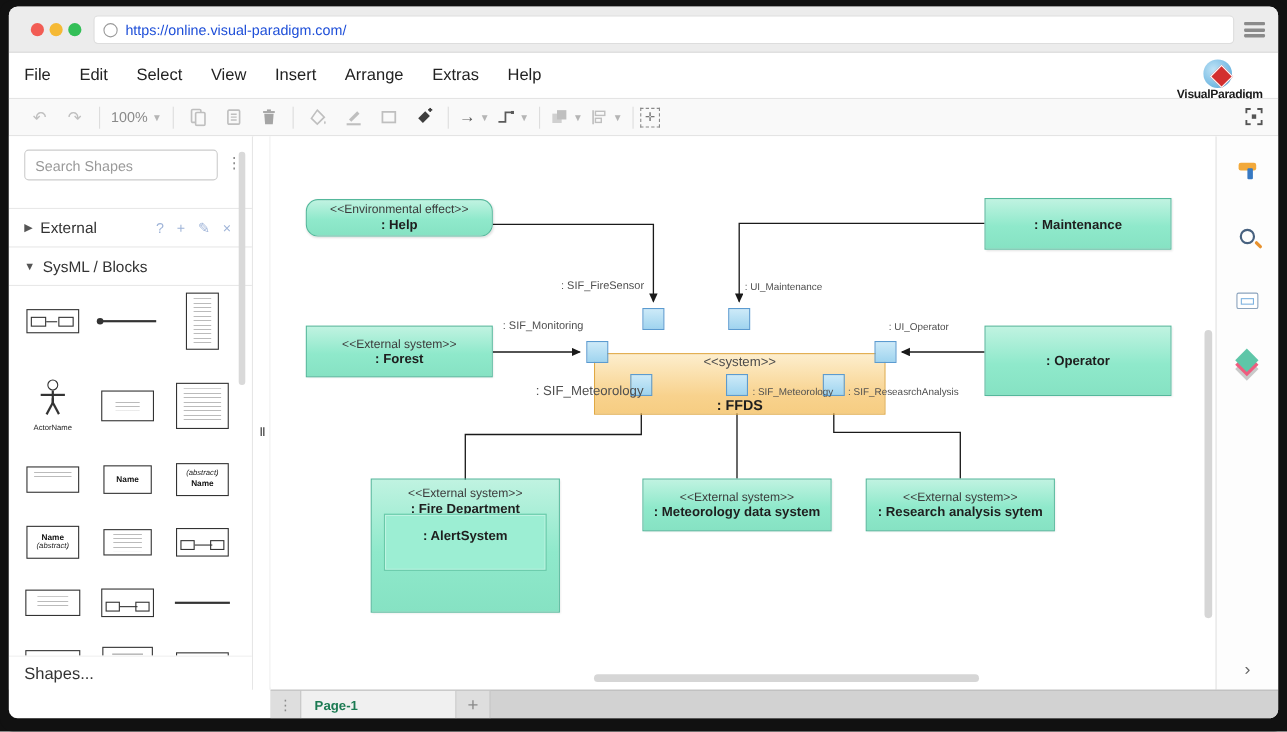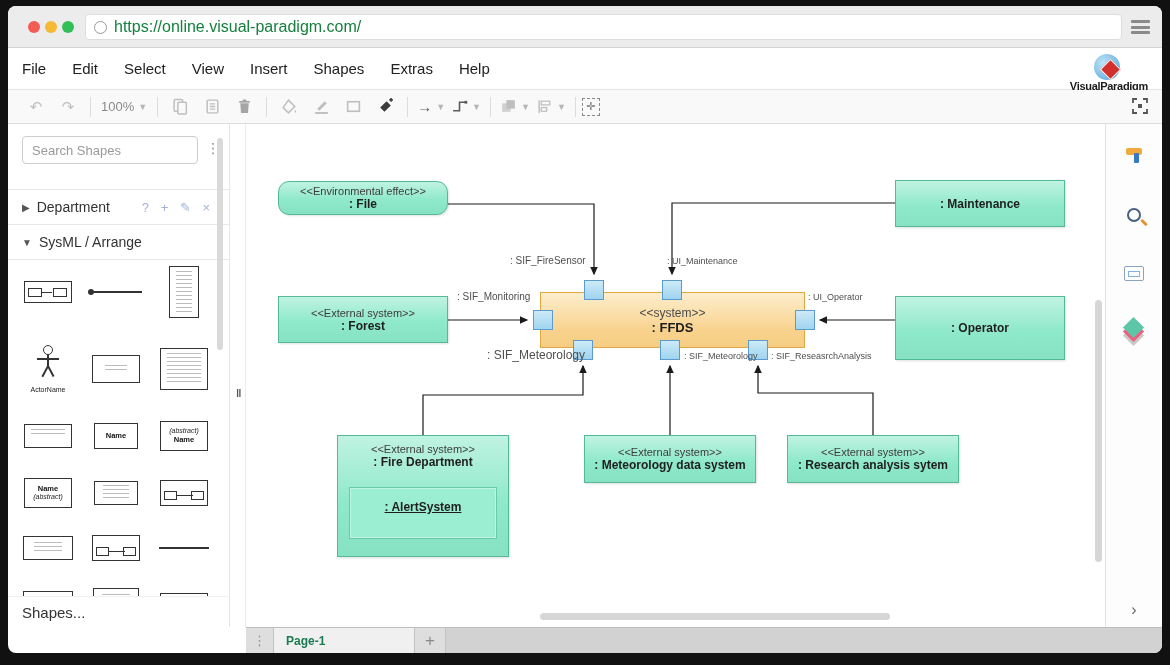--- a/index.html
+++ b/index.html
@@ -7,21 +7,21 @@
   body { font-family:"Liberation Sans", sans-serif; background:#111; }
   .frame { position:relative; width:1170px; height:665px; background:#111; border-radius:12px; }
   .window { position:absolute; left:8px; top:6px; right:8px; bottom:12px; background:#fff; border-radius:8px; overflow:hidden; }
   .abs { position:absolute; }
 
   
   .chrome { position:absolute; left:0; top:0; width:100%; height:42px; background:#ececec; border-bottom:1px solid #d4d4d4; }
   .tl { position:absolute; top:15px; width:12px; height:12px; border-radius:50%; }
   .urlbar { position:absolute; left:77px; top:8px; right:40px; height:26px; background:#fff; border:1px solid #ddd; border-radius:4px; display:flex; align-items:center; padding-left:8px; }
   .urlico { width:13px; height:13px; border:1.5px solid #9a9a9a; border-radius:50%; margin-right:7px; flex:none; }
-  .urltext { font-size:16px; color:#15803d; }
+  .urltext { font-size:13px; color:#1d4ed8; }
   .hamb { position:absolute; right:12px; top:14px; width:19px; height:14px; }
   .hamb i { display:block; height:3px; background:#8a8a8a; margin-bottom:2.5px; border-radius:1px; }
 
   
   .menubar { position:absolute; left:0; top:42px; width:100%; height:42px; background:#fff; border-bottom:1px solid #e4e4e4; display:flex; align-items:center; }
   .menuitem { font-size:15px; color:#222; margin-left:26px; cursor:default; }
   .menuitem:first-child { margin-left:14px; }
   .vplogo { position:absolute; right:14px; top:6px; display:flex; align-items:center;flex-direction:column; }
   .globe { width:26px; height:26px; border-radius:50%; background:radial-gradient(circle at 35% 35%, #bfe3f6, #4da4d8); position:relative; margin-right:4px; }
   .globe:after { content:""; position:absolute; left:9px; top:8px; width:13px; height:13px; background:#d32f2f; transform:rotate(45deg); border:1.5px solid #fff; }
@@ -71,21 +71,21 @@
   .actor-legs:after { transform:rotate(-28deg); }
   .innerbox { position:absolute; border:1px solid #333; background:#fff; }
   .sb-footer { position:absolute; left:0; bottom:0; width:222px; height:31px; background:#fff; border-top:1px solid #f0f0f0; display:flex; align-items:center; padding-left:14px; font-size:15px; color:#333; }
 
   
   .canvas { position:absolute; left:238px; top:0; width:859px; height:501px; background:#fff; overflow:hidden; }
   .blk { position:absolute; border:1px solid #54b89b; background:linear-gradient(180deg,#c0f3e1 0%,#8fe9cb 55%, #86e2c3 100%); box-shadow:1px 1px 2px rgba(0,0,0,.12); display:flex; flex-direction:column; align-items:center; justify-content:center; text-align:center; }
   .blk .stereo { font-size:11px; color:#3c3c3c; }
   .blk .bname { font-size:12px; font-weight:bold; color:#1e1e1e; }
   .blk.topalign { justify-content:flex-start; padding-top:7px; }
-  .ffds { position:absolute; border:1.5px solid #e0a843; background:linear-gradient(180deg,#fdeecd 0%,#f8d28d 70%,#f6cd82 100%); display:flex; flex-direction:column; align-items:center; justify-content:center; text-align:center; }
+  .ffds { position:absolute; border:1.5px solid #e0a843; background:linear-gradient(180deg,#fdeecd 0%,#f8d28d 70%,#f6cd82 100%); display:flex; flex-direction:column; align-items:center; justify-content:space-between; text-align:center;margin-top:29px; }
   .ffds .stereo { font-size:12px; color:#4a4a4a; }
   .ffds .bname { font-size:13px; font-weight:bold; color:#1e1e1e; }
   .part { position:absolute; border:1px solid #69c9a9; background:#9ceed3; display:flex; align-items:flex-start; justify-content:center; padding-top:12px; font-size:12px; font-weight:bold; color:#1e1e1e; box-shadow:inset 0 0 0 1px rgba(255,255,255,.35); }
   .port { position:absolute; width:20px; height:20px; border:1.5px solid #5b9bd0; background:linear-gradient(180deg,#cdeaf8,#9fd4ef); }
   .plabel { position:absolute; font-size:9px; color:#4f4f4f; white-space:nowrap; }
   svg.wires { position:absolute; left:0; top:0; }
   .hscroll { position:absolute; left:294px; top:489px; width:350px; height:7px; background:#d6d6d6; border-radius:4px; }
   .vscroll { position:absolute; left:849px; top:176px; width:7px; height:262px; background:#d6d6d6; border-radius:4px; }
 
   
@@ -129,21 +129,21 @@
           <i></i>
         </div>
   </div>
 
   <div class="menubar">
     <span class="menuitem">File</span>
     <span class="menuitem">Edit</span>
     <span class="menuitem">Select</span>
     <span class="menuitem">View</span>
     <span class="menuitem">Insert</span>
-    <span class="menuitem">Shapes</span>
+    <span class="menuitem">Arrange</span>
     <span class="menuitem">Extras</span>
     <span class="menuitem">Help</span>
     <div class="vplogo">
       <div class="globe"></div>
       <div class="vplogo-text">
         <b>VisualParadigm</b>
         <span>Online</span>
       </div>
     </div>
   </div>
@@ -245,26 +245,26 @@
         <input type="text" placeholder="Search Shapes" style="">
         <svg width="15" height="15" viewBox="0 0 16 16" style="margin-right:8px">
               <circle cx="6.5" cy="6.5" r="4.5" fill="none" stroke="#777" stroke-width="1.6"></circle>
               <line x1="10" y1="10" x2="14" y2="14" stroke="#777" stroke-width="1.6"></line>
             </svg>
       </div>
       <span class="sb-dots">⋮</span>
 
       <div class="sb-section" style="top:65px; height:35px;">
         <span class="caret-s">▶</span>
-        <span>Department</span>
+        <span>External</span>
         <span class="favtools">? + ✎ ×</span>
       </div>
       <div class="sb-section" style="top:100px; height:36px; border-bottom:1px solid #e8e8e8;">
         <span class="caret-s" style="color:#555">▼</span>
-        <span>SysML / Arrange</span>
+        <span>SysML / Blocks</span>
       </div>
 
       <div class="palette">
         <div class="pal-row">
           <div class="pcell">
             <div class="thumb" style="width:48px;height:22px;">
               <div class="innerbox" style="left:3px;top:6px;width:14px;height:9px;"></div>
               <div class="innerbox" style="right:4px;top:6px;width:14px;height:9px;"></div>
               <div class="abs" style="left:17px;top:10px;width:10px;height:1px;background:#333;"></div>
             </div>
@@ -395,21 +395,21 @@
         <path d="M649,79 H426 V150" fill="none" stroke="#1a1a1a" stroke-width="1.2" marker-end="url(#arr)"></path>
         <path d="M202,196 H281" fill="none" stroke="#1a1a1a" stroke-width="1.2" marker-end="url(#arr)"></path>
         <path d="M649,196 H574" fill="none" stroke="#1a1a1a" stroke-width="1.2" marker-end="url(#arr)"></path>
         <path d="M177,363 V271 H337 V242" fill="none" stroke="#1a1a1a" stroke-width="1.2" marker-end="url(#arr)"></path>
         <path d="M424,311 V242" fill="none" stroke="#1a1a1a" stroke-width="1.2" marker-end="url(#arr)"></path>
         <path d="M627,311 V269 H512 V242" fill="none" stroke="#1a1a1a" stroke-width="1.2" marker-end="url(#arr)"></path>
       </svg>
 
       <div class="blk" style="left:32px;top:57px;width:170px;height:34px;border-radius:11px;">
         <div class="stereo">&lt;&lt;Environmental effect&gt;&gt;</div>
-        <div class="bname">: File</div>
+        <div class="bname">: Help</div>
       </div>
       <div class="blk" style="left:649px;top:56px;width:170px;height:47px;">
         <div class="bname">: Maintenance</div>
       </div>
       <div class="blk" style="left:32px;top:172px;width:170px;height:47px;">
         <div class="stereo">&lt;&lt;External system&gt;&gt;</div>
         <div class="bname">: Forest</div>
       </div>
       <div class="blk" style="left:649px;top:172px;width:170px;height:64px;">
         <div class="bname">: Operator</div>
@@ -417,21 +417,21 @@
 
       <div class="ffds" style="left:294px;top:168px;width:265px;height:56px;">
         <div class="stereo">&lt;&lt;system&gt;&gt;</div>
         <div class="bname">: FFDS</div>
       </div>
 
       <div class="blk topalign" style="left:91px;top:311px;width:172px;height:122px;">
         <div class="stereo">&lt;&lt;External system&gt;&gt;</div>
         <div class="bname">: Fire Department</div>
       </div>
-      <div class="part" style="left:103px;top:363px;width:148px;height:52px;text-decoration:underline;">
+      <div class="part" style="left:103px;top:343px;width:148px;height:52px;">
         <span>: AlertSystem</span>
       </div>
 
       <div class="blk" style="left:338px;top:311px;width:172px;height:48px;">
         <div class="stereo">&lt;&lt;External system&gt;&gt;</div>
         <div class="bname">: Meteorology data system</div>
       </div>
       <div class="blk" style="left:541px;top:311px;width:172px;height:48px;">
         <div class="stereo">&lt;&lt;External system&gt;&gt;</div>
         <div class="bname">: Research analysis sytem</div>
@@ -439,21 +439,21 @@
 
       <div class="port" style="left:338px;top:156px;"></div>
       <div class="port" style="left:416px;top:156px;"></div>
       <div class="port" style="left:287px;top:186px;"></div>
       <div class="port" style="left:549px;top:186px;"></div>
       <div class="port" style="left:327px;top:216px;"></div>
       <div class="port" style="left:414px;top:216px;"></div>
       <div class="port" style="left:502px;top:216px;"></div>
 
       <div class="plabel" style="left:264px;top:131px;font-size:10px;">: SIF_FireSensor</div>
-      <div class="plabel" style="left:421px;top:132px;">: UI_Maintenance</div>
+      <div class="plabel" style="left:431px;top:132px;">: UI_Maintenance</div>
       <div class="plabel" style="left:211px;top:167px;font-size:10px;">: SIF_Monitoring</div>
       <div class="plabel" style="left:562px;top:168px;">: UI_Operator</div>
       <div class="plabel" style="left:241px;top:224px;font-size:12px;">: SIF_Meteorology</div>
       <div class="plabel" style="left:438px;top:227px;">: SIF_Meteorology</div>
       <div class="plabel" style="left:525px;top:227px;">: SIF_ReseasrchAnalysis</div>
 
       <div class="hscroll"></div>
       <div class="vscroll"></div>
     </div>
 

